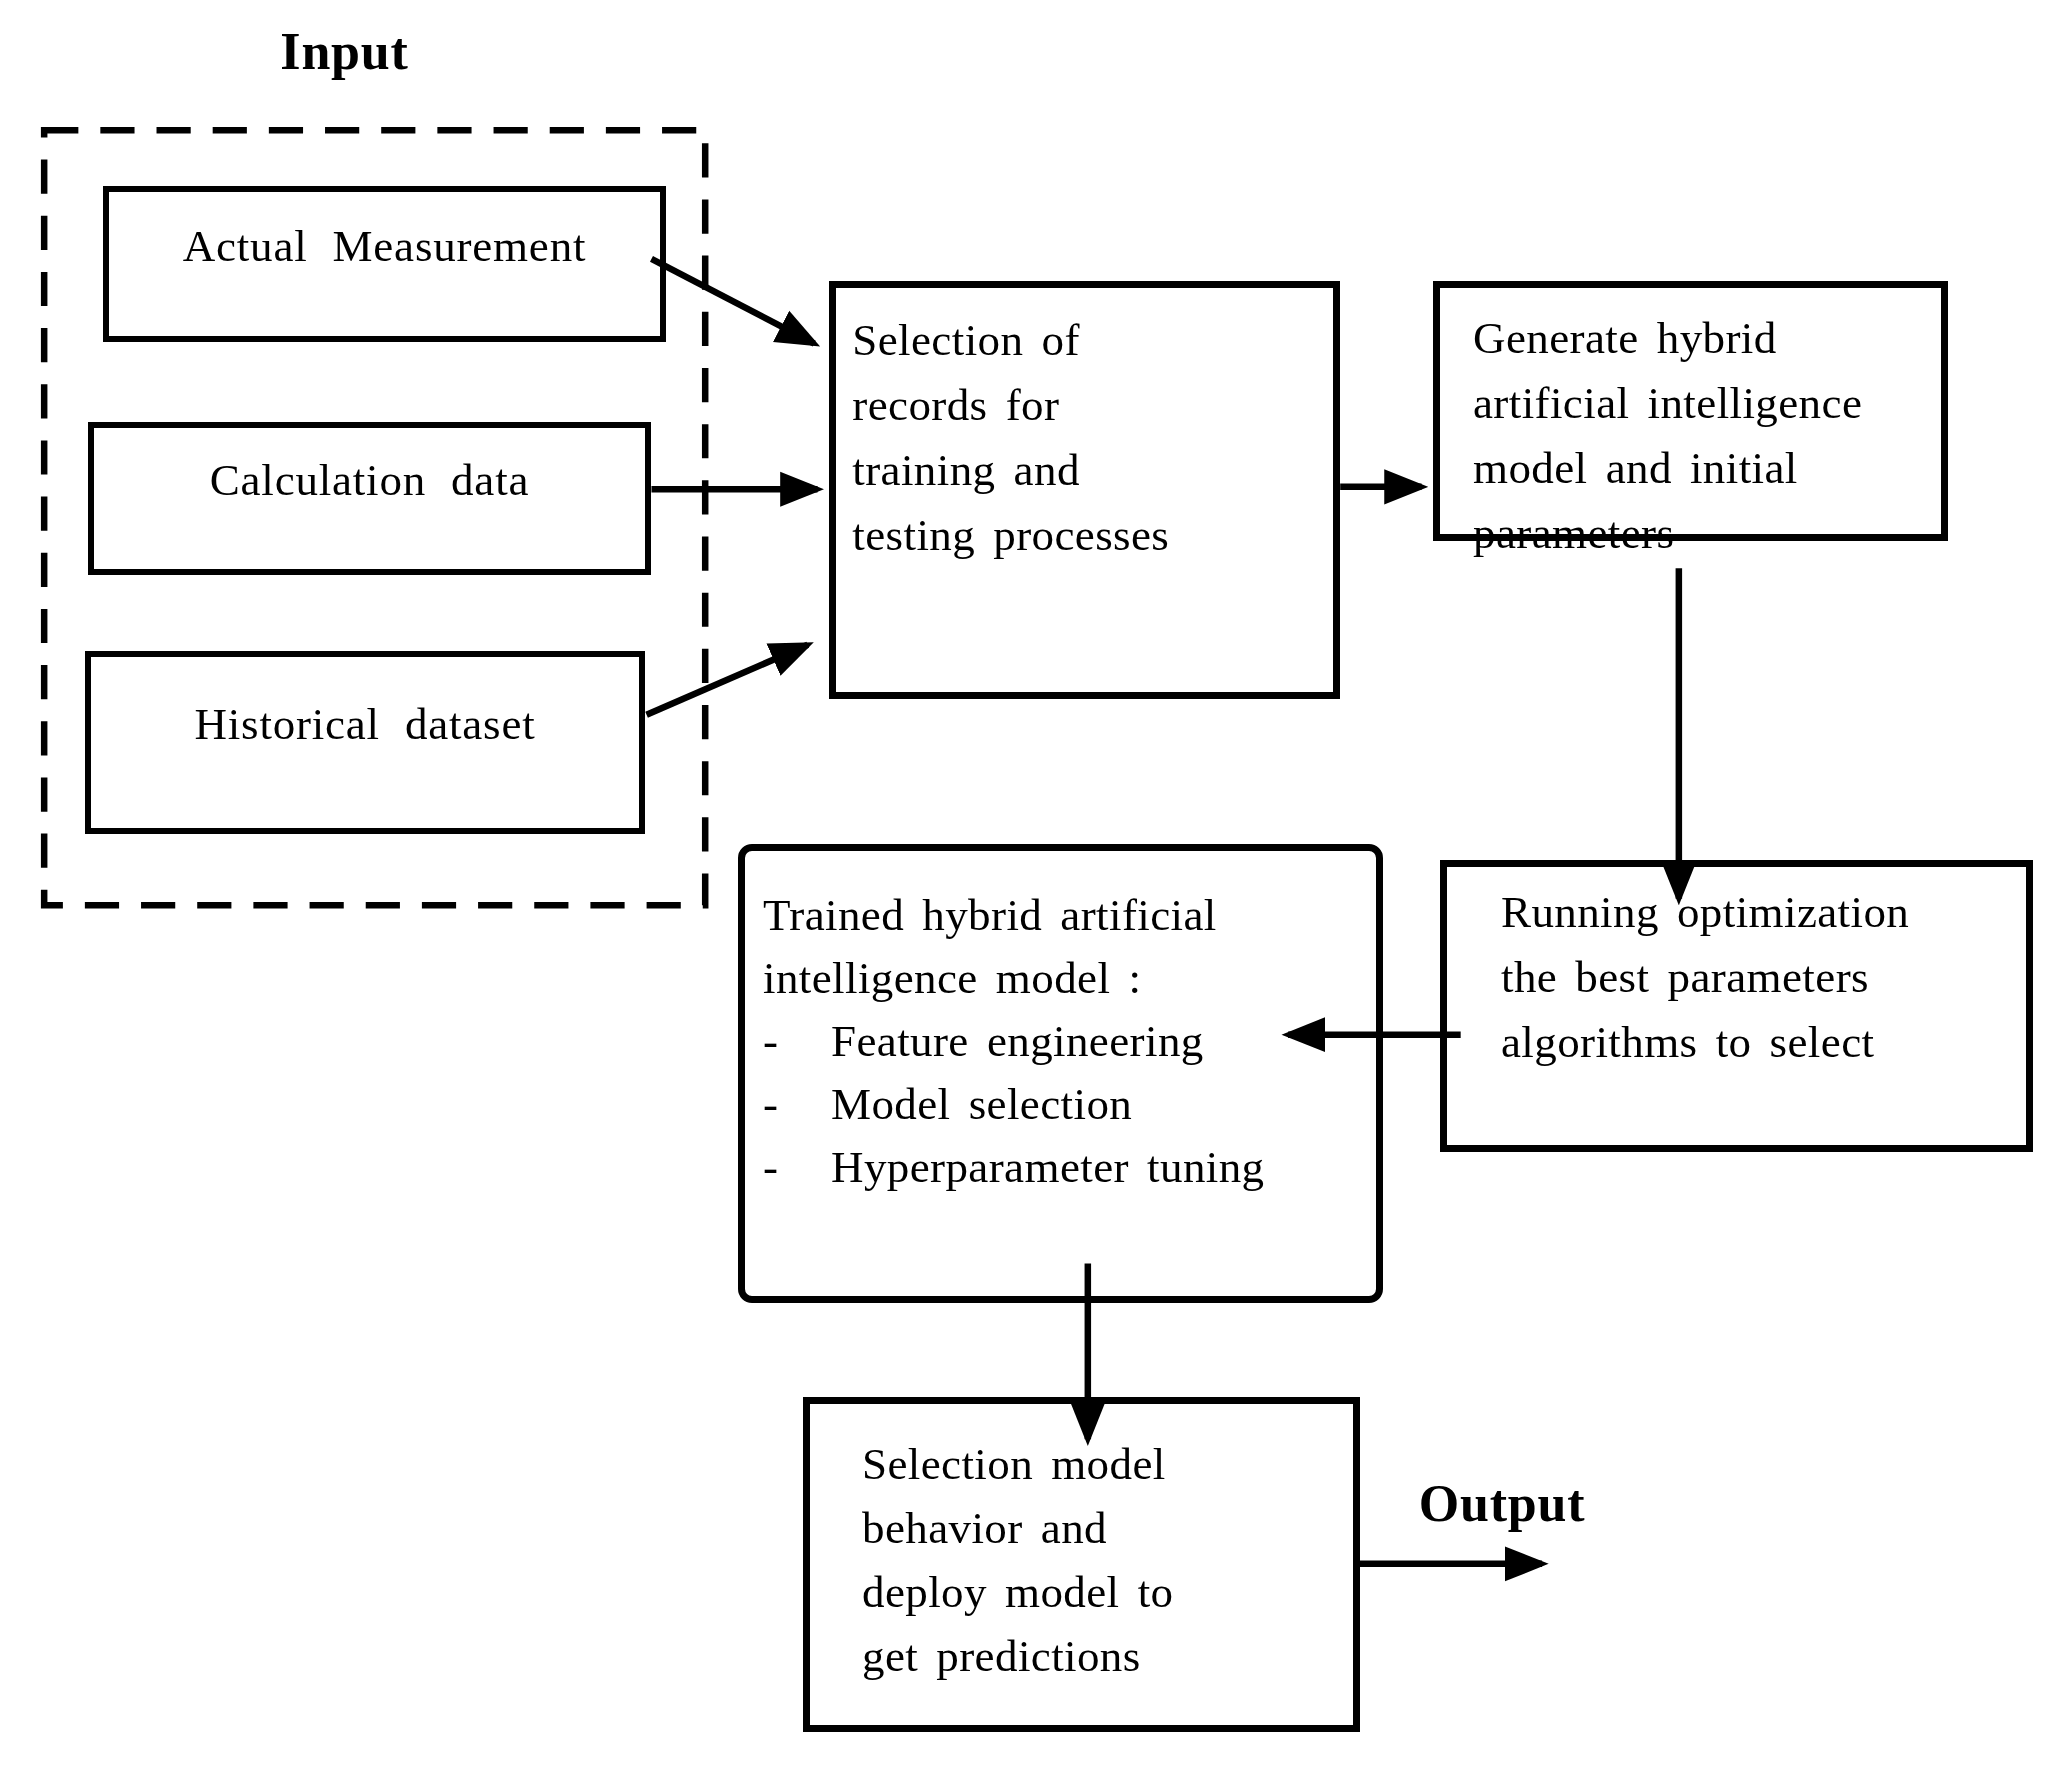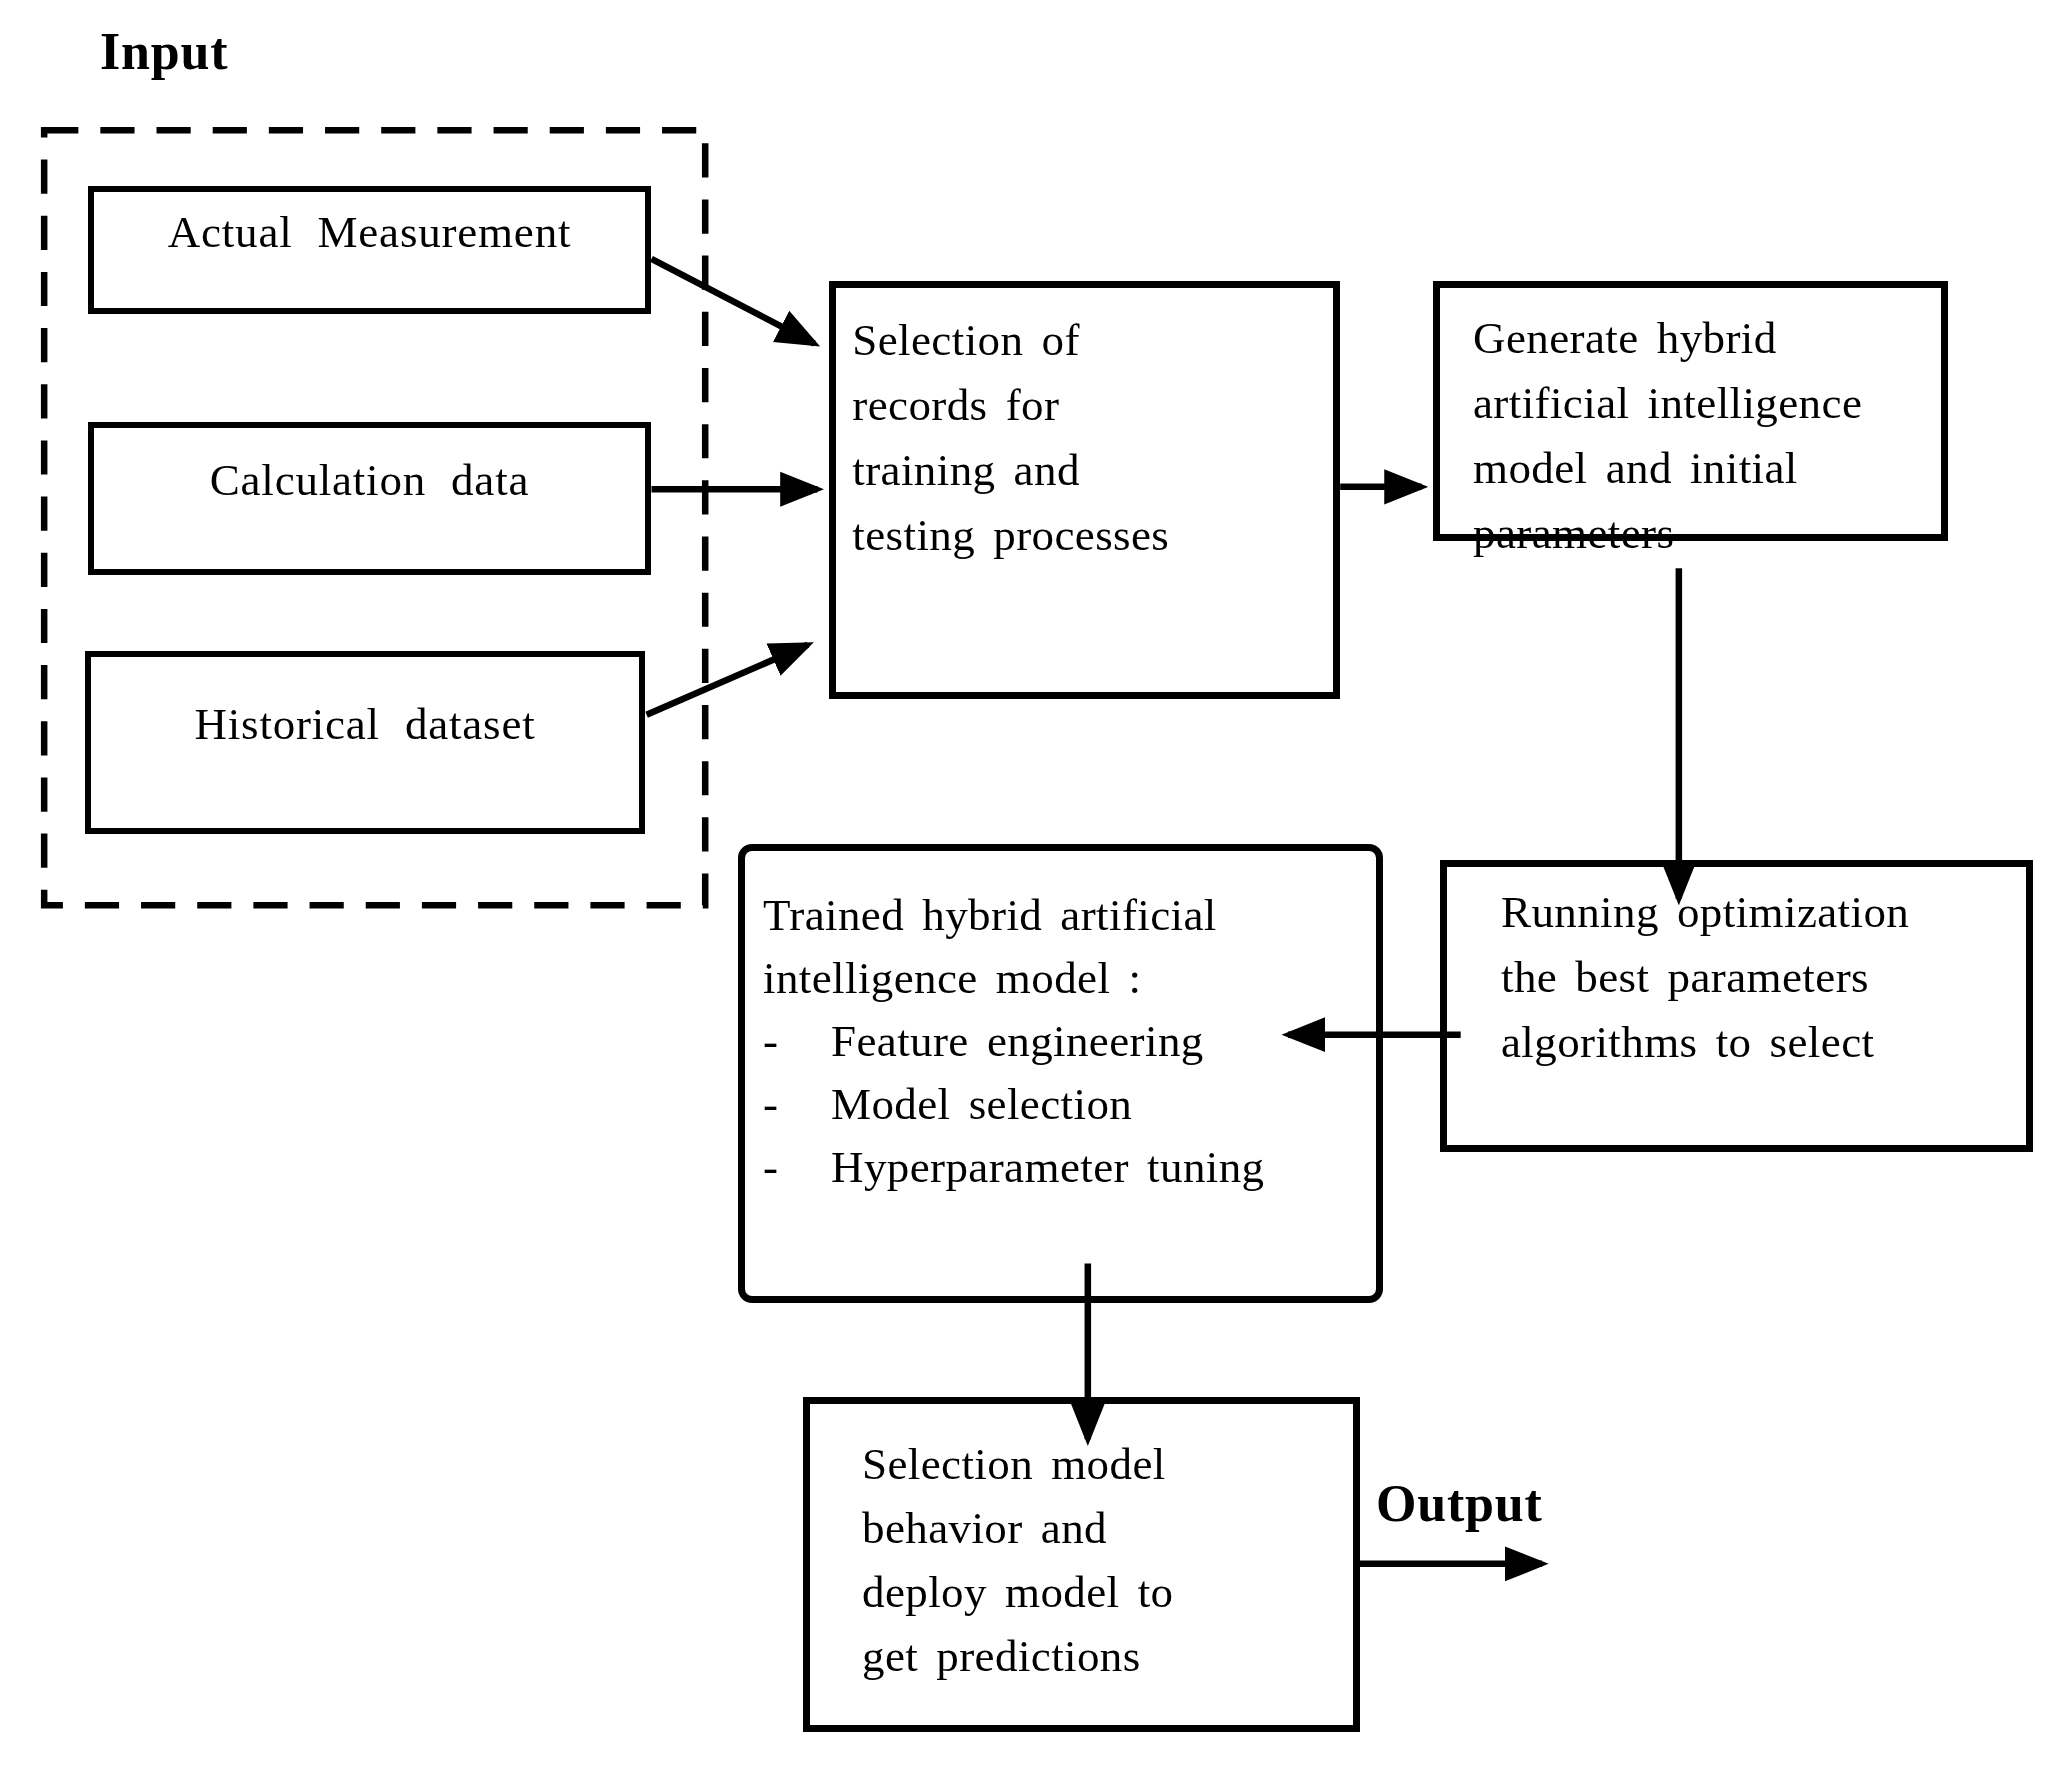--- a/index.html
+++ b/index.html
@@ -36,29 +36,29 @@
     padding-bottom: 36px;
     word-spacing: 13px;
     letter-spacing: 0.8px;
     text-align: center;
   }
   .big-label {
     position: absolute;
     font-weight: bold;
     font-size: 52px;
     line-height: 62px;
-    text-align: left;
+    text-align: center;
     letter-spacing: 0.8px;
   }
   #node-selection { left: 829px; top: 281px;  width: 511px; height: 418px; padding: 19.5px 0 0 16.3px; }
   #node-generate  { left: 1433px; top: 281px;  width: 515px; height: 260px; padding: 18px 0 0 33px; }
   #node-running   { left: 1440px; top: 860px; width: 593px; height: 292px; padding: 13px 0 0 54px; }
   #node-trained   { left: 738px;  top: 844px; width: 645px; height: 459px; padding: 33px 0 0 18px; line-height: 63px; border-radius: 14px; }
   #node-evaluate  { left: 803px;  top: 1397px; width: 557px; height: 335px; padding: 28px 0 0 52px; line-height: 64px; }
-  #node-actual    { left: 88px;  top: 186px;  width: 563px; height: 128px; }
+  #node-actual    { left: 103px;  top: 186px;  width: 563px; height: 156px; }
   #node-calc      { left: 88px;  top: 422px;  width: 563px; height: 153px; }
   #node-hist      { left: 85px;  top: 651px;  width: 560px; height: 183px; }
   #label-input    { left: 100px;  top: 21px;   width: 489px; }
   #label-output   { left: 1376px; top: 1473px; width: 252px; }
   .bullet-row { display: flex; }
   .bullet-dash { display: inline-block; width: 68px; flex: 0 0 68px; }
   .line { display: block; }
 </style>
 </head>
 <body>

